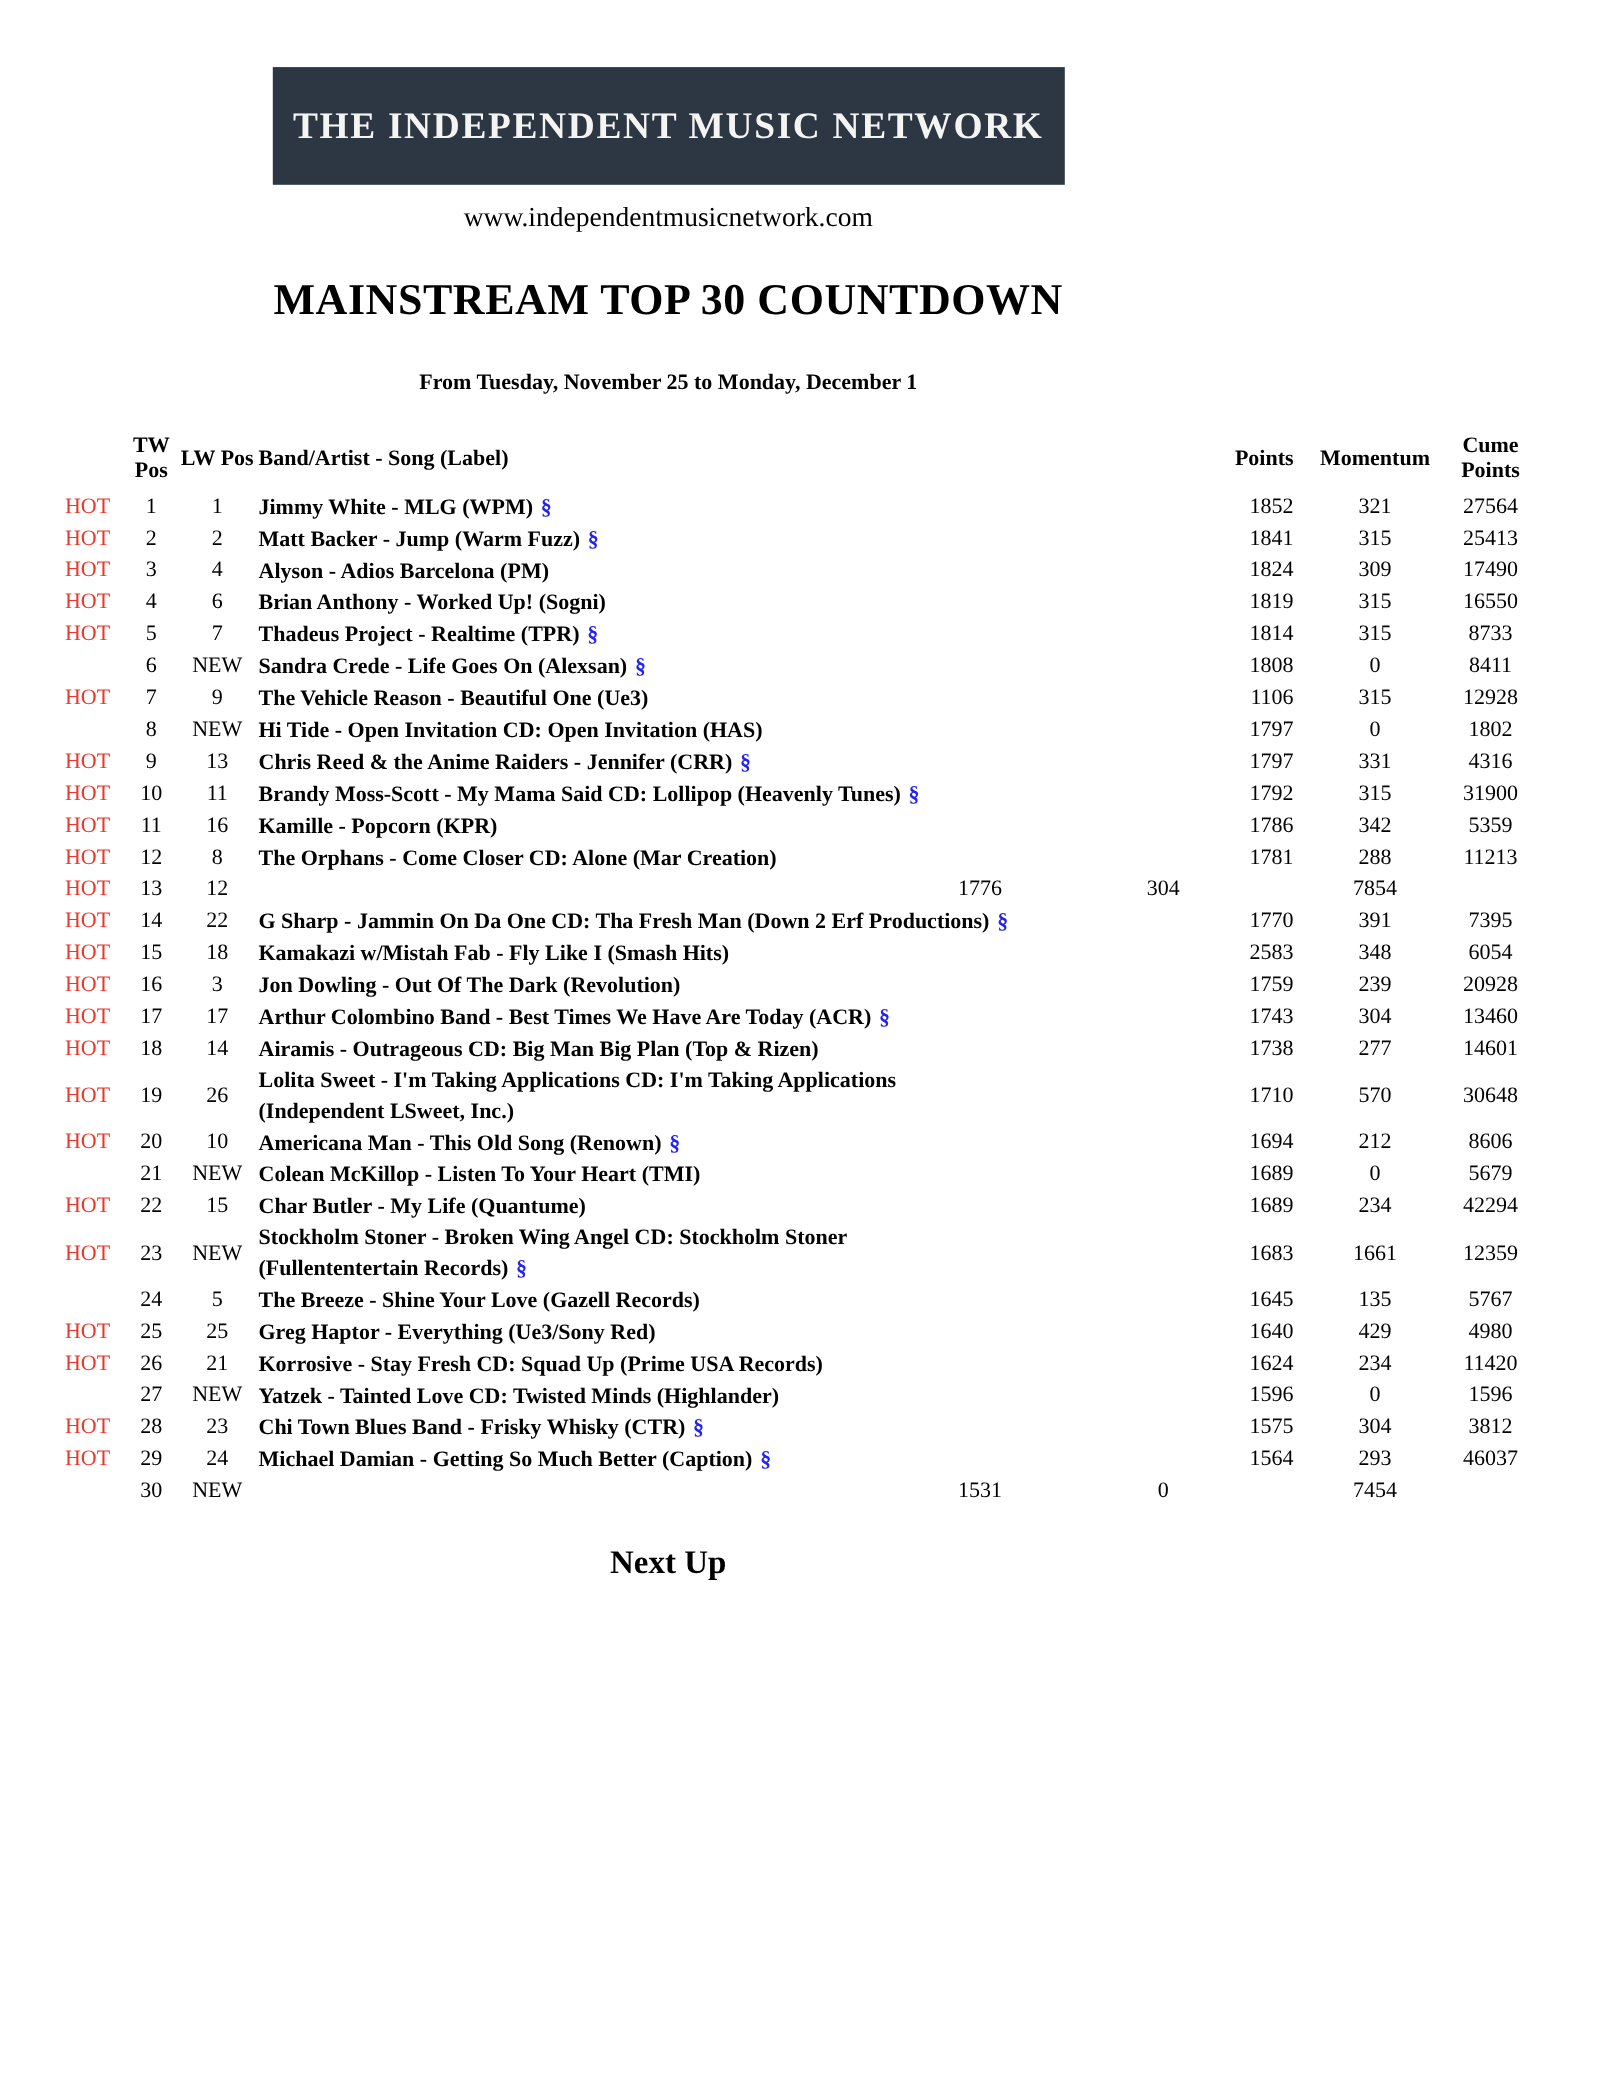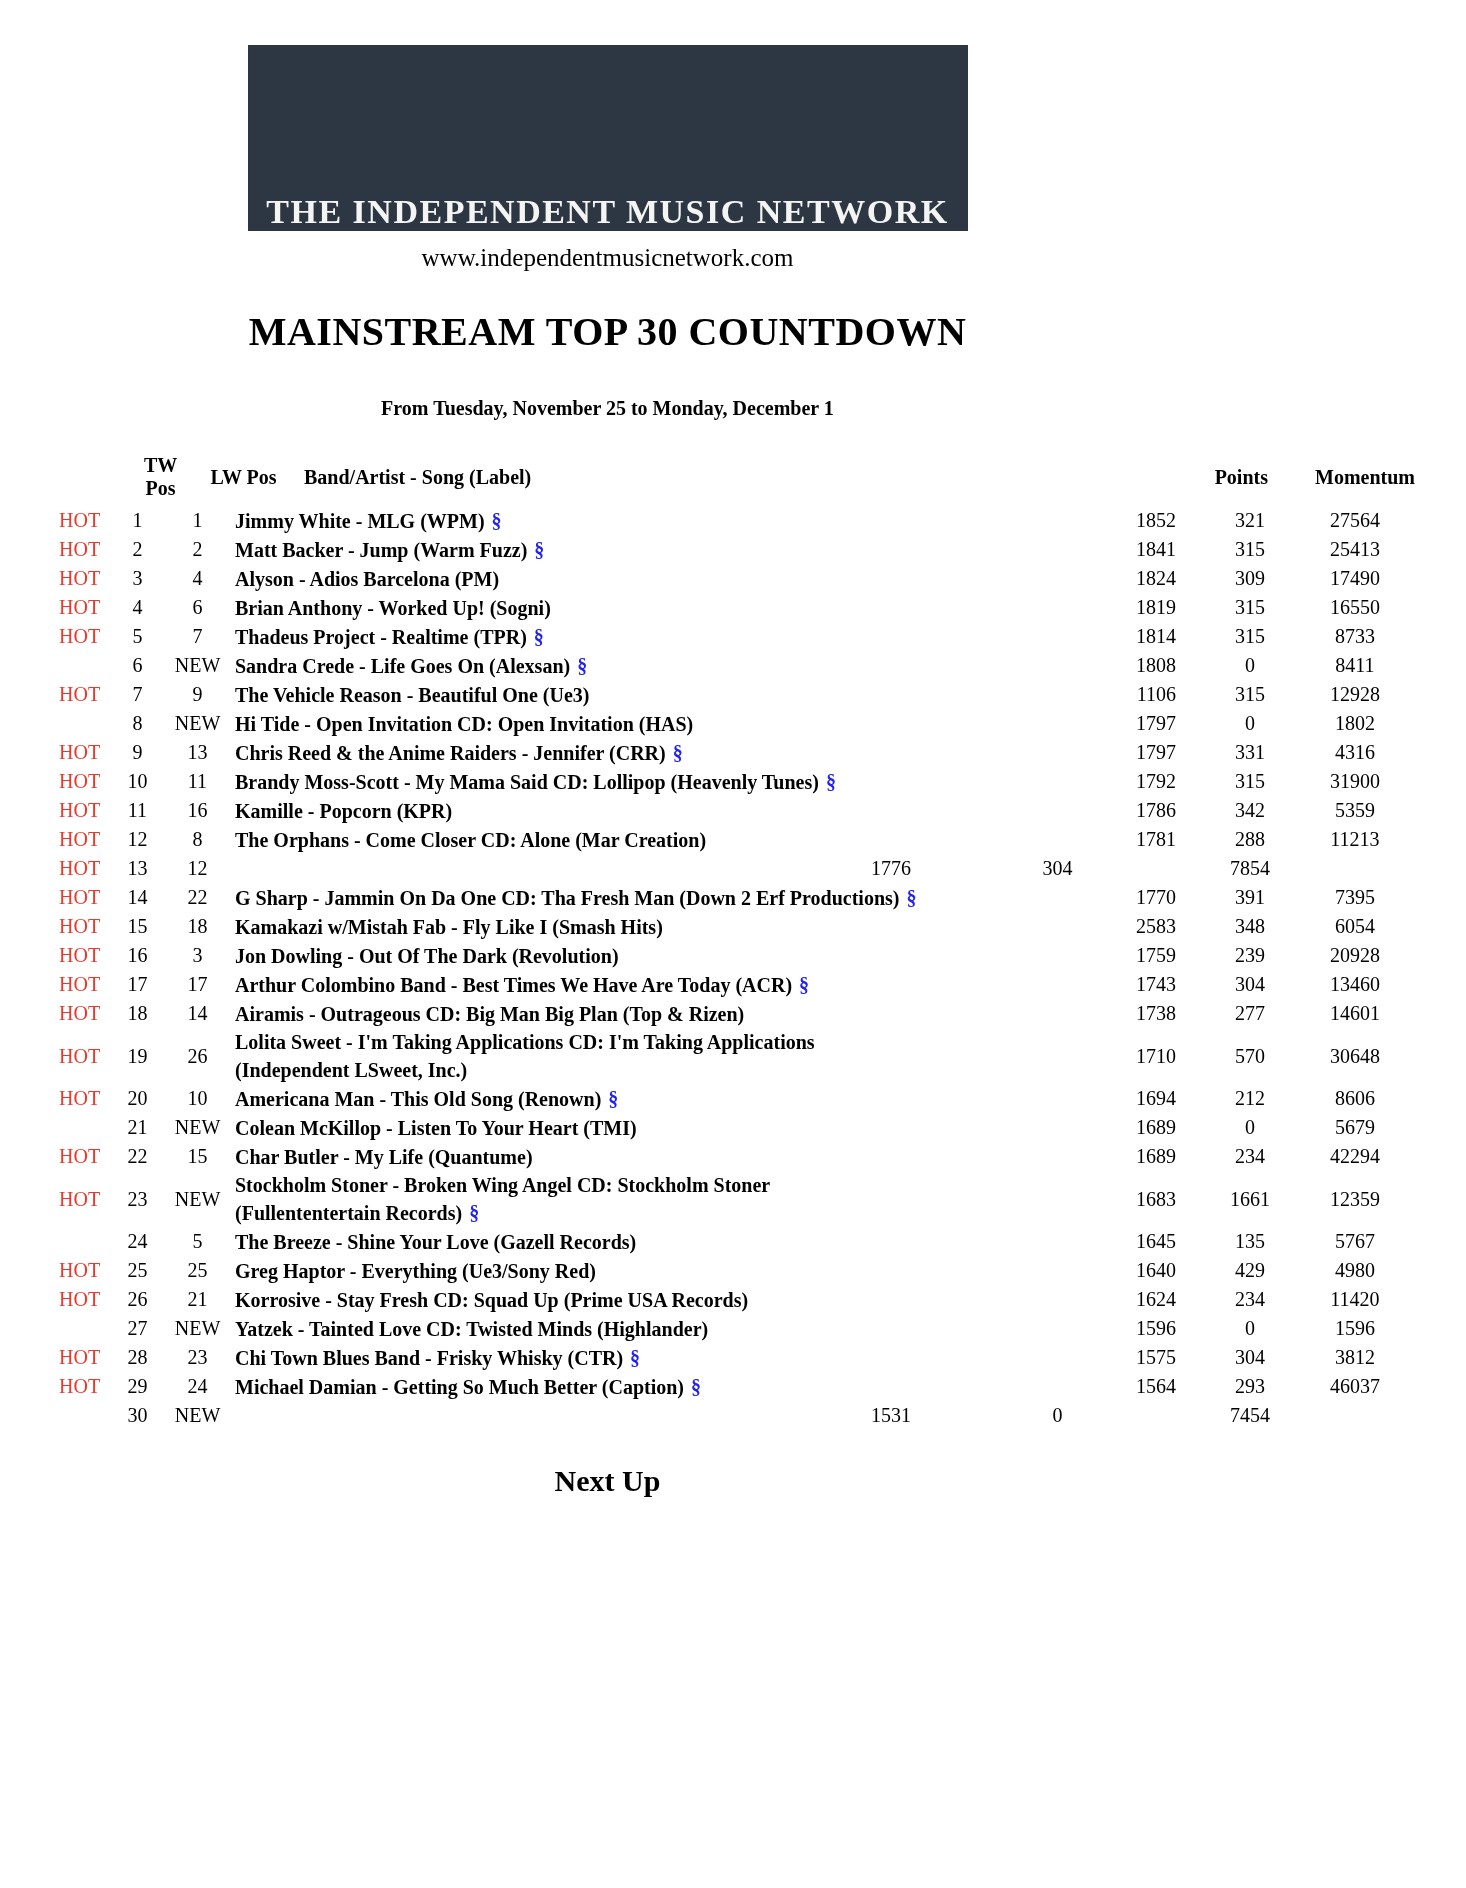--- a/index.html
+++ b/index.html
@@ -22,25 +22,25 @@
     background:#ffffff;
   }
   
   .masthead{
     width:1105px;
     margin-left:55px;
     text-align:center;
   }
   .banner{
     width:720px;
-    height:186px;
-    margin:0 auto;
+    height:107px;
+    margin:16px auto;
     background:var(--banner-bg,#2d3743);
     display:flex;
-    align-items:flex-end;
+    align-items:center;
     justify-content:center;
   }
   .banner-title{
     color:#f4f4f2;
     font-size:34px;
     font-weight:bold;
     letter-spacing:1.5px;
     white-space:nowrap;
   }
   .site-url{
@@ -68,21 +68,20 @@
   }
   .thead,.row{
     display:grid;
     grid-template-columns:60px 45px 75px 690px 265px 120px 90px;
     align-items:center;
   }
   .thead{
     font-weight:bold;
     line-height:23px;
     margin-bottom:6px;
-    gap:23px;
   }
   .stack{display:flex;flex-direction:column;align-items:center;}
   .c{display:block;}
   .c.hot{
     color:var(--hot-red,#e9392c);
     text-align:left;
     padding-left:4px;
   }
   .c.tw,.c.lw{text-align:center;}
   .c.song{

